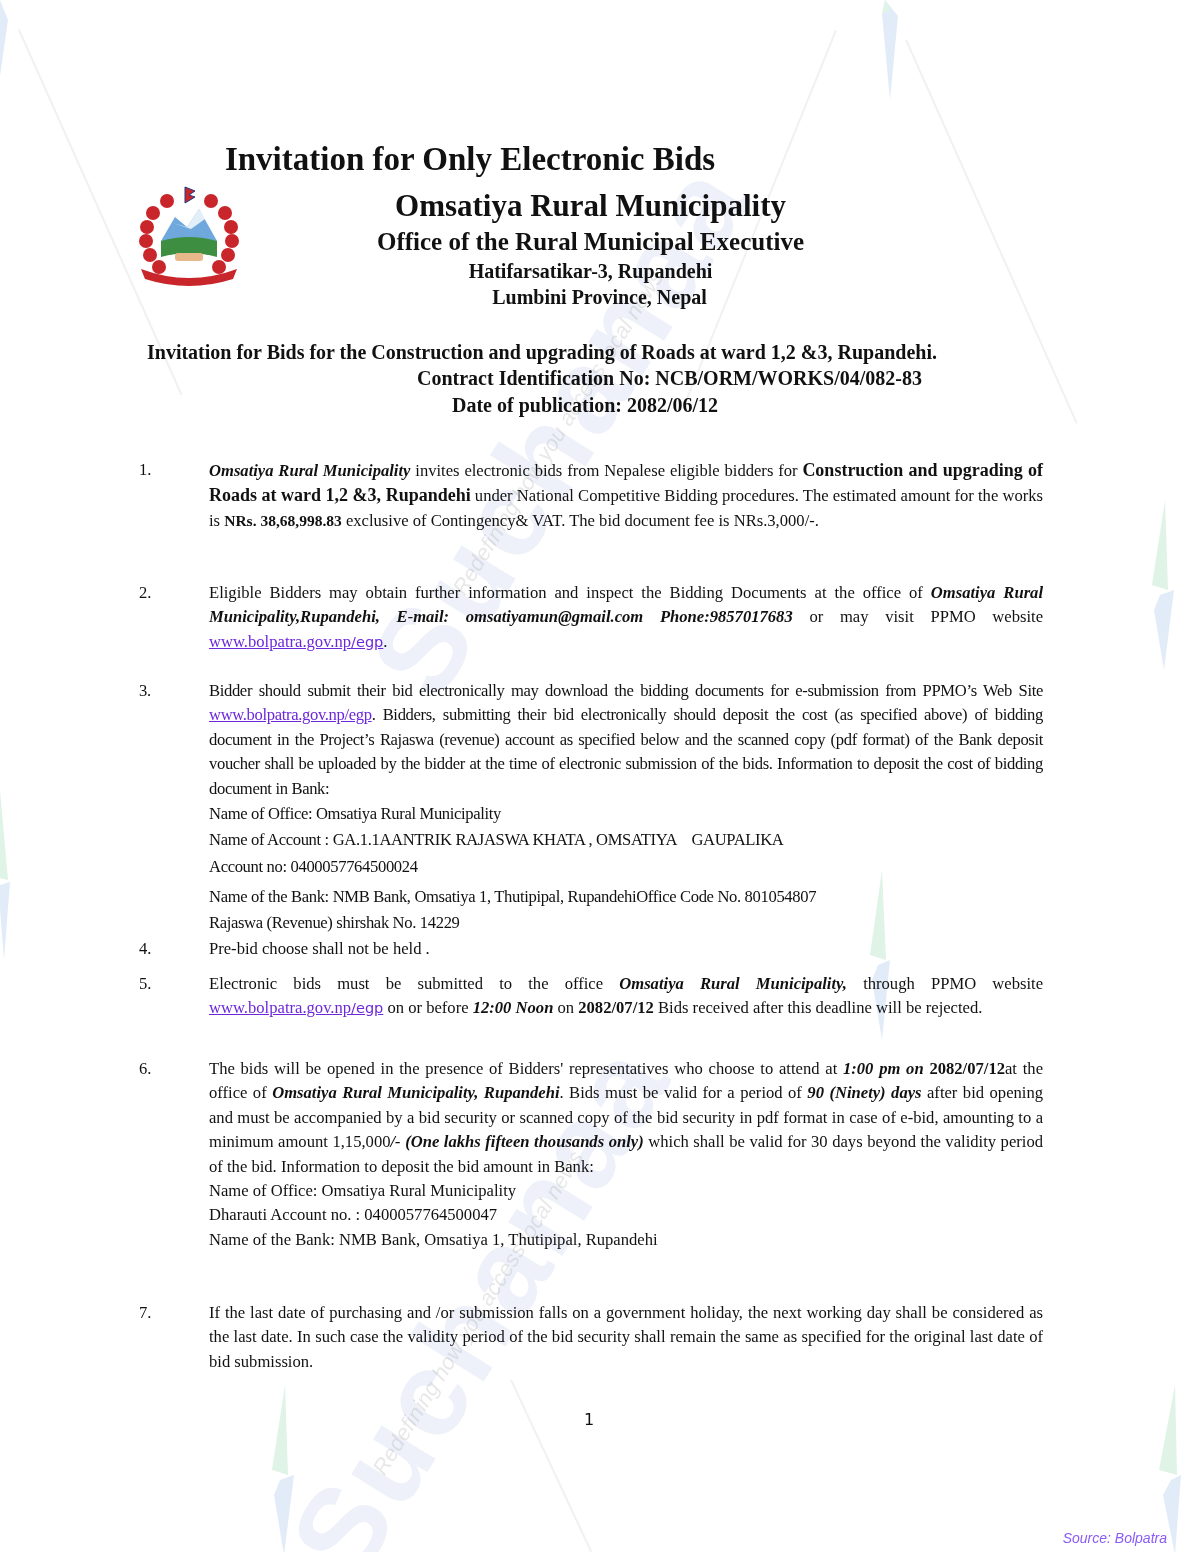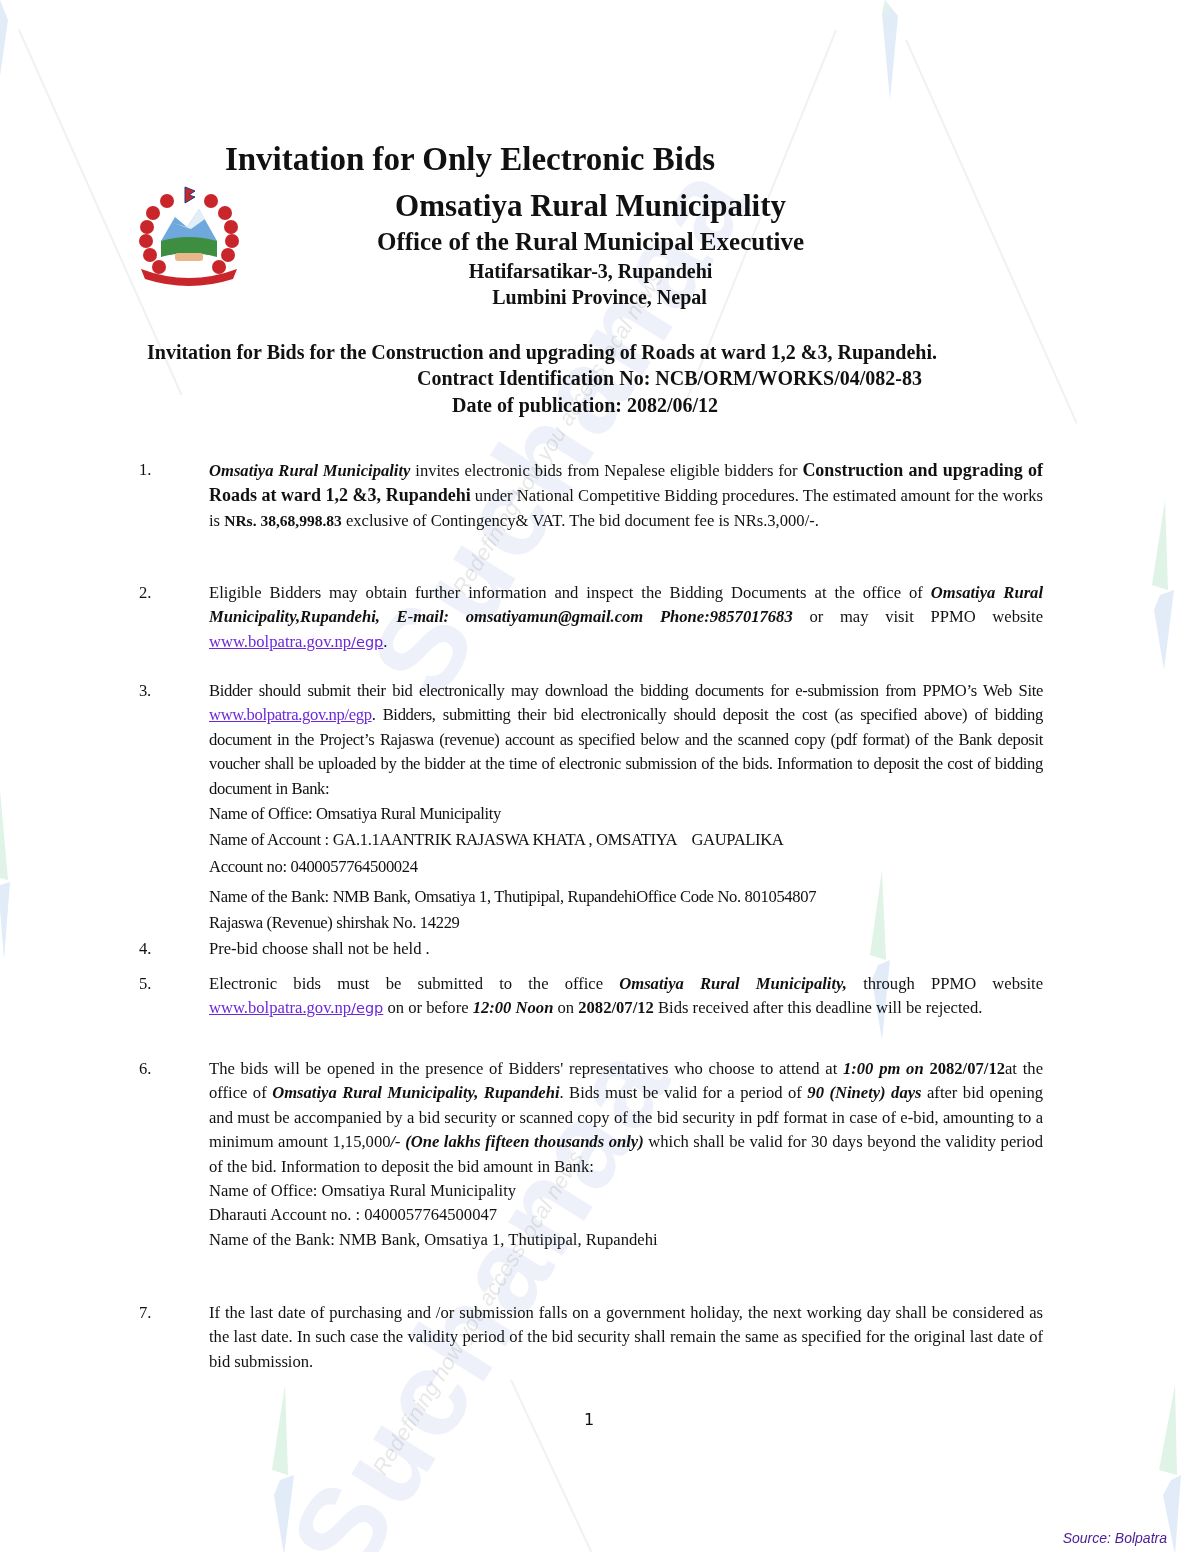--- a/index.html
+++ b/index.html
@@ -33,21 +33,21 @@
   .item { position: absolute; left: 139px; width: 904px; font-size: 16.6px; line-height: 24.4px; }
   .item .num { position: absolute; left: 0; top: 0; width: 40px; }
   .item .body { margin-left: 70px; text-align: justify; }
   .bi { font-weight: bold; font-style: italic; }
   .b { font-weight: bold; }
   .bsans { font-weight: bold; font-family: Liberation Serif, serif; font-size: 15.5px; }
   a.link { color: #6d28d9; text-decoration: underline; }
   .link .egp { font-family: "DejaVu Sans", sans-serif; font-size: 14.5px; }
   .sub { display: block; text-align: left; white-space: nowrap; }
   .page-num { position: absolute; left: 584px; top: 1410px; font-family: "DejaVu Sans", sans-serif; font-size: 16px; }
-  .source { position: absolute; right: 14px; top: 1530px; font-family: "Liberation Sans", sans-serif; font-style: italic; font-size: 14px; color: #4c1d95; }
+  .source { position: absolute; right: 14px; top: 1530px; font-family: "Liberation Sans", sans-serif; font-style: italic; font-size: 14px; color: #8b5cf6; }
 </style>
 </head>
 <body>
 
 <div class="wm" style="left:0;top:0;width:1181px;height:1552px;">
   <svg class="wm-bolt" style="left:-10px;top:0" width="40" height="100" viewBox="0 0 40 100">
       <polygon points="10,0 18,20 8,90 4,30" fill="#e2ecf8"></polygon>
     </svg>
   <svg class="wm-bolt" style="left:860px;top:0" width="50" height="110" viewBox="0 0 50 110">
       <polygon points="25,0 38,16 30,100 22,14" fill="#e2ecf8"></polygon>

